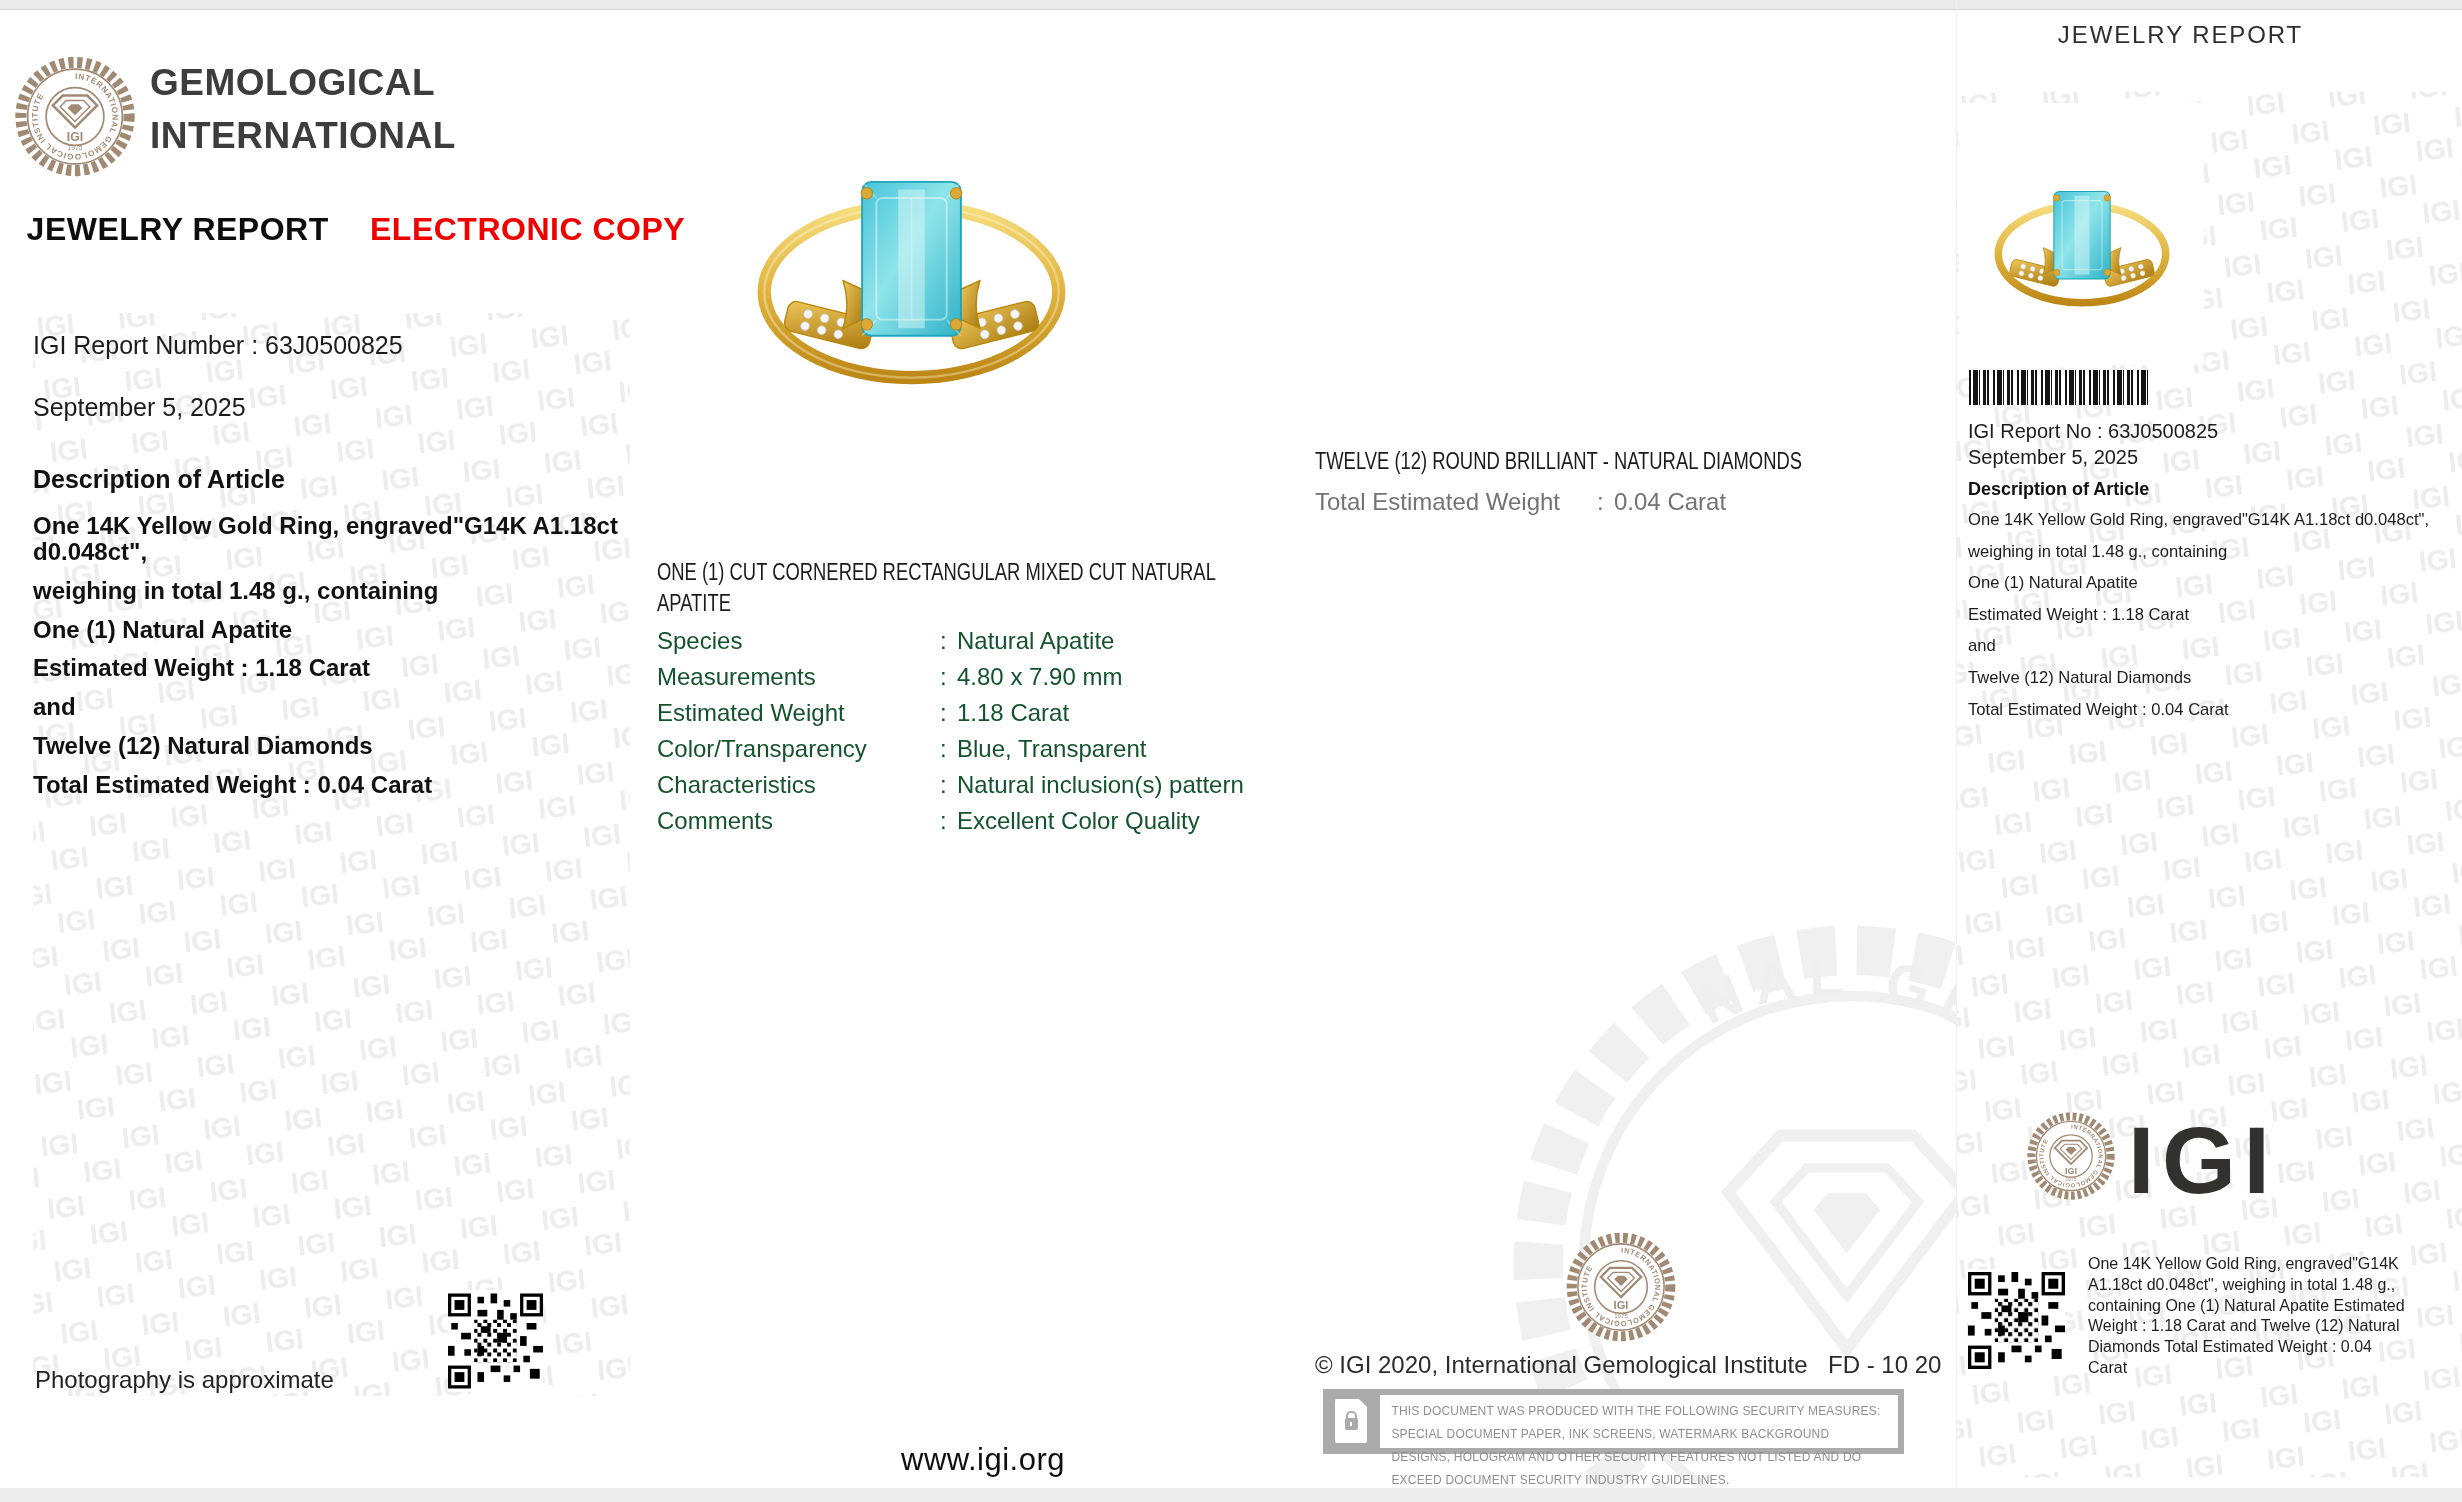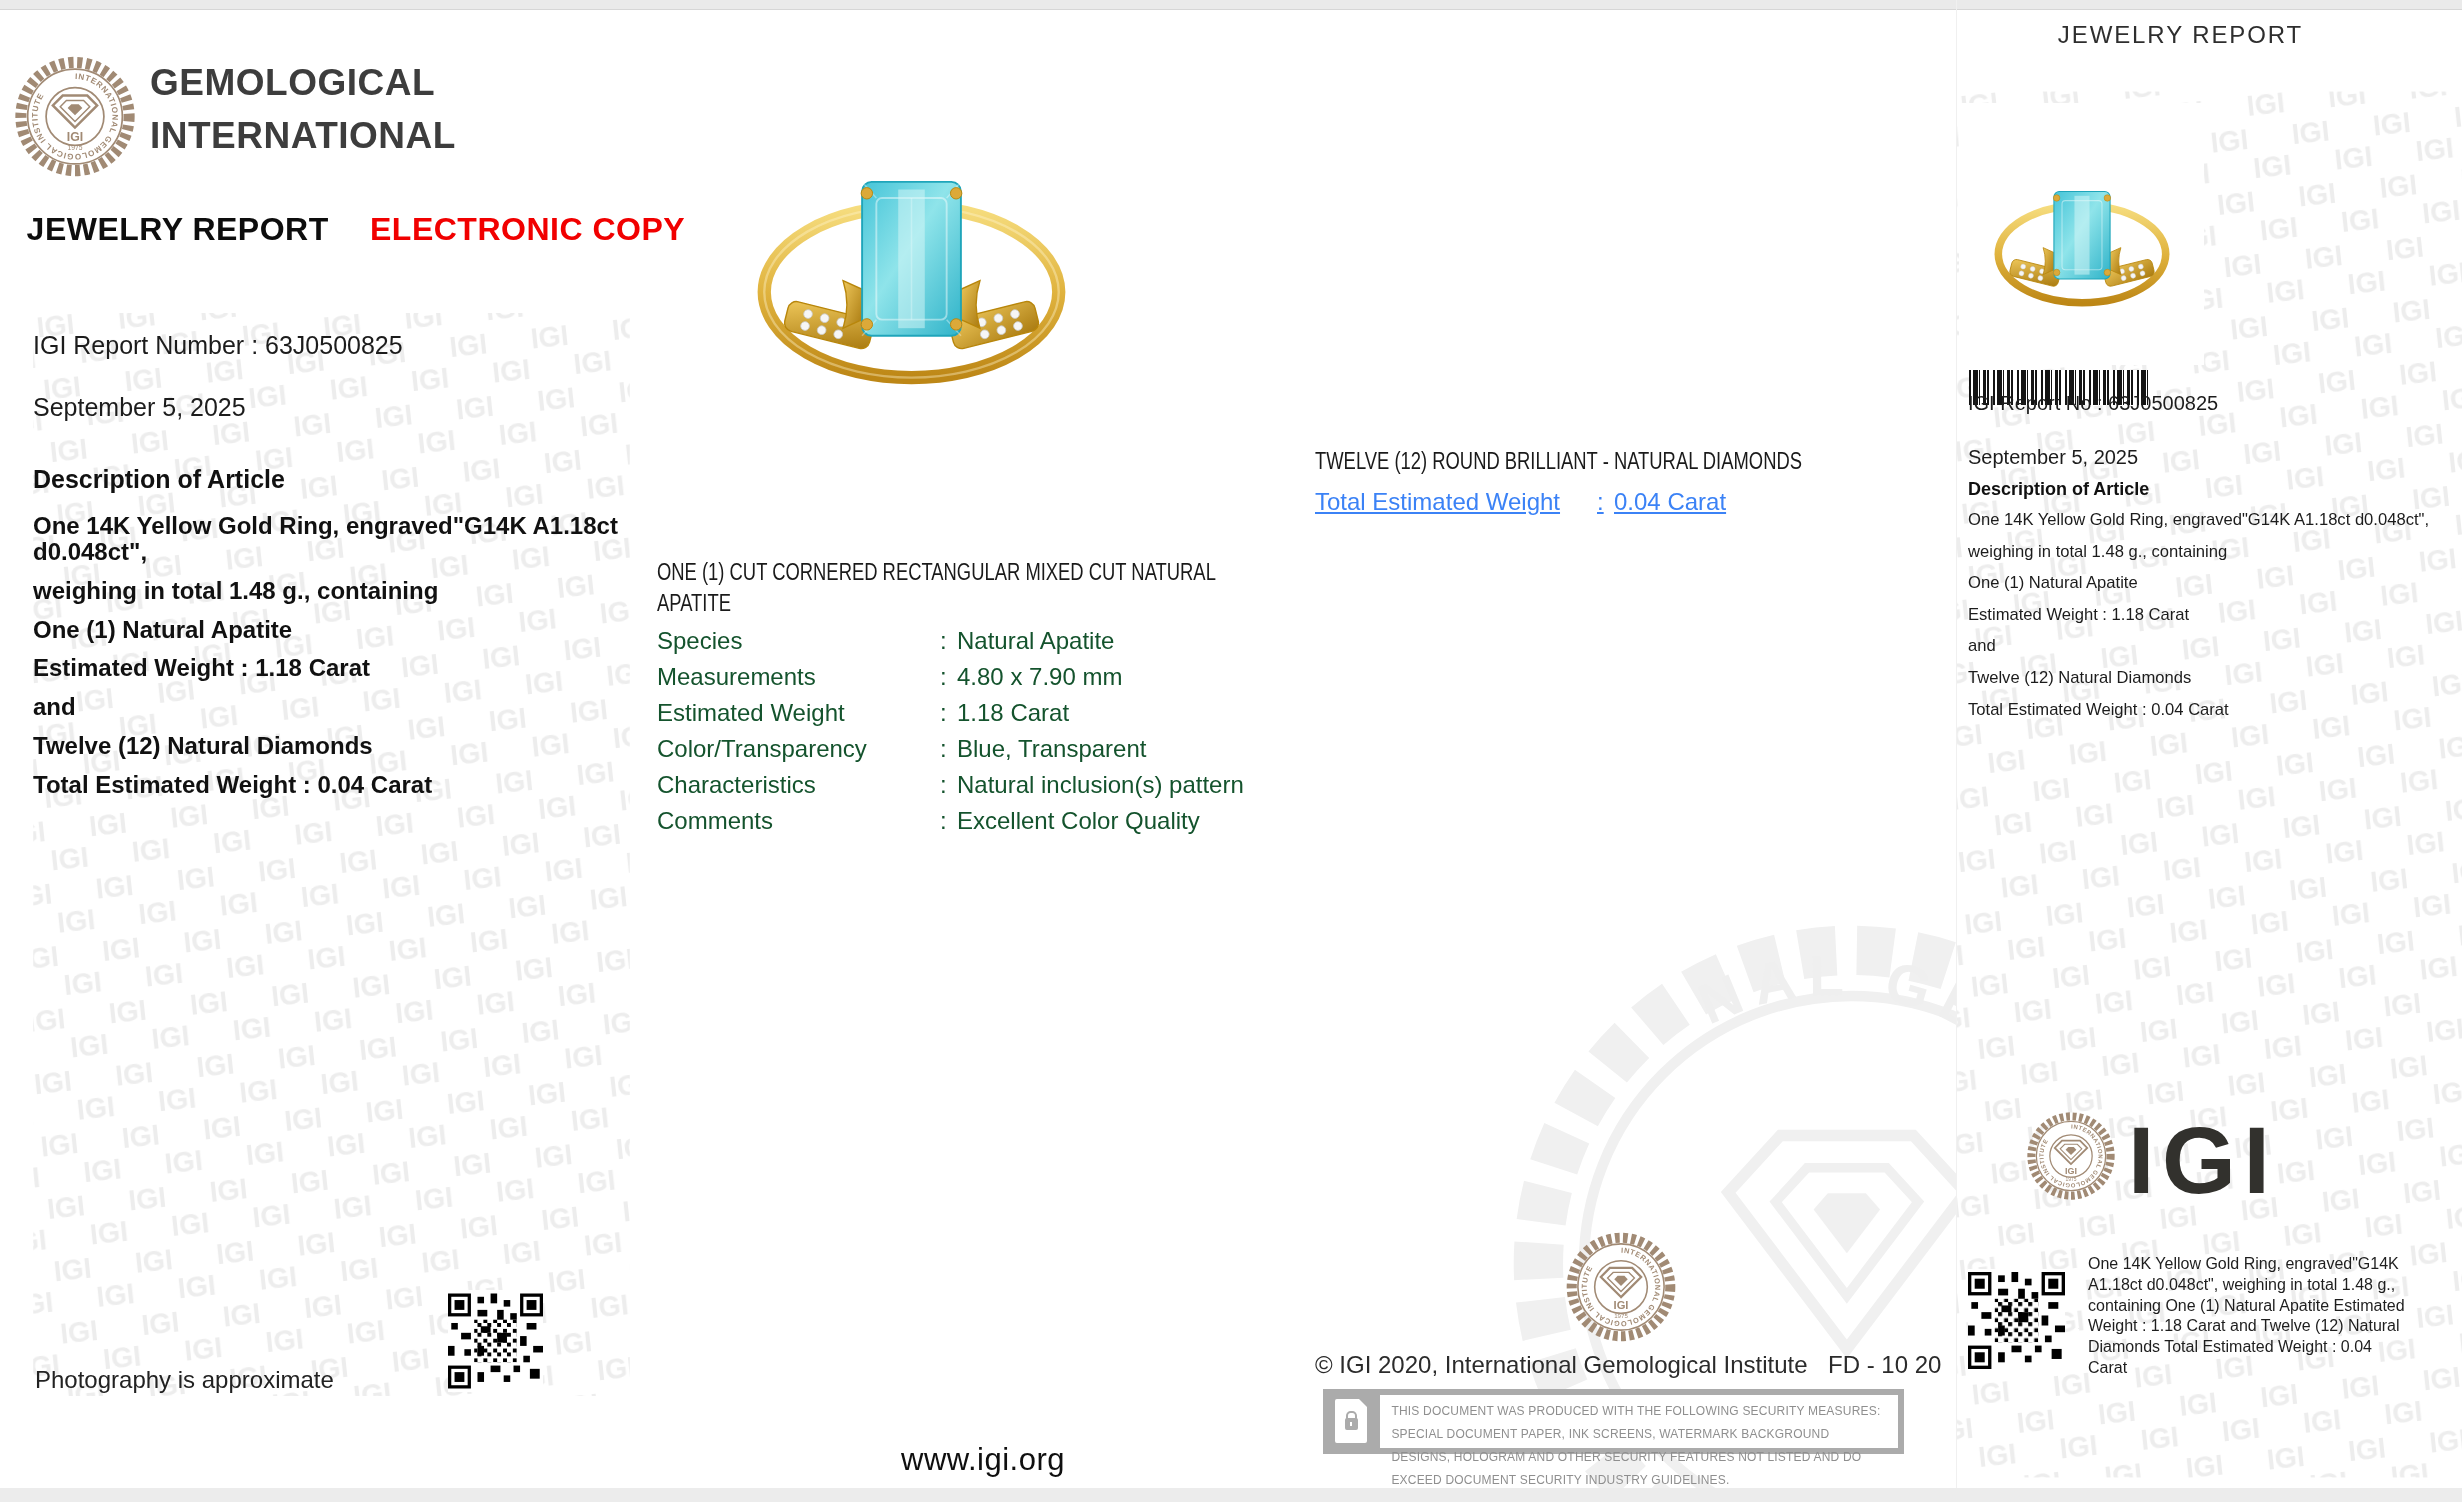--- a/index.html
+++ b/index.html
@@ -36,21 +36,21 @@
   
   .apatite-title{left:657px;top:557px;font-size:23px;color:#1a1a1a;line-height:1.35;transform:scaleX(.8);transform-origin:left top;white-space:nowrap;}
   .spec-table{left:657px;top:627px;width:627px;}
   .spec-row{display:flex;height:36px;font-size:24px;color:#14532d;}
   .spec-row .lbl{width:283px;flex:none;}
   .spec-row .col{width:17px;flex:none;}
   .spec-row .val{flex:1;}
 
   
   .dia-title{left:1315px;top:448px;font-size:23px;color:#1a1a1a;transform:scaleX(.8);transform-origin:left top;white-space:nowrap;}
-  .dia-row{left:1315px;top:488px;display:flex;font-size:24px;color:#3b82f6;text-decoration:underline;}
+  .dia-row{left:1315px;top:488px;display:flex;font-size:24px;color:#737373;}
   .dia-row .lbl{width:282px;flex:none;}
   .dia-row .col{width:17px;flex:none;}
   .dia-note{left:1315px;top:566px;width:556px;font-size:24px;line-height:1.32;color:#1a1a1a;}
 
   
   .copyright{left:1315px;top:1351px;font-size:24px;color:#2b2b2b;}
   .form-code{left:1828px;top:1351px;font-size:24px;color:#2b2b2b;}
   .website{left:901px;top:1442px;font-size:31px;font-weight:400;color:#0f0f0f;letter-spacing:0.5px;}
 
   .security-strip{left:1323px;top:1389px;width:581px;height:65px;background:#ababab;}
@@ -414,21 +414,21 @@
         <circle cx="163" cy="74" r="6"></circle>
           <circle cx="257" cy="74" r="6"></circle>
         <circle cx="163" cy="212" r="6"></circle>
           <circle cx="257" cy="212" r="6"></circle>
       </g>
     </svg>
   </div>
 
   <div class="abs barcode"></div>
 
-  <div class="abs card-line" style="top:392px;text-align:center;">IGI Report No : 63J0500825</div>
+  <div class="abs card-line" style="top:420px;text-align:center;">IGI Report No : 63J0500825</div>
   <div class="abs card-line" style="top:446px;">September 5, 2025</div>
   <div class="abs card-desc-heading">Description of Article</div>
 
   <div class="abs card-desc">
     <p>One 14K Yellow Gold Ring, engraved"G14K A1.18ct d0.048ct",</p>
     <p>weighing in total 1.48 g., containing</p>
     <p>One (1) Natural Apatite</p>
     <p>Estimated Weight : 1.18 Carat</p>
     <p>and</p>
     <p>Twelve (12) Natural Diamonds</p>

